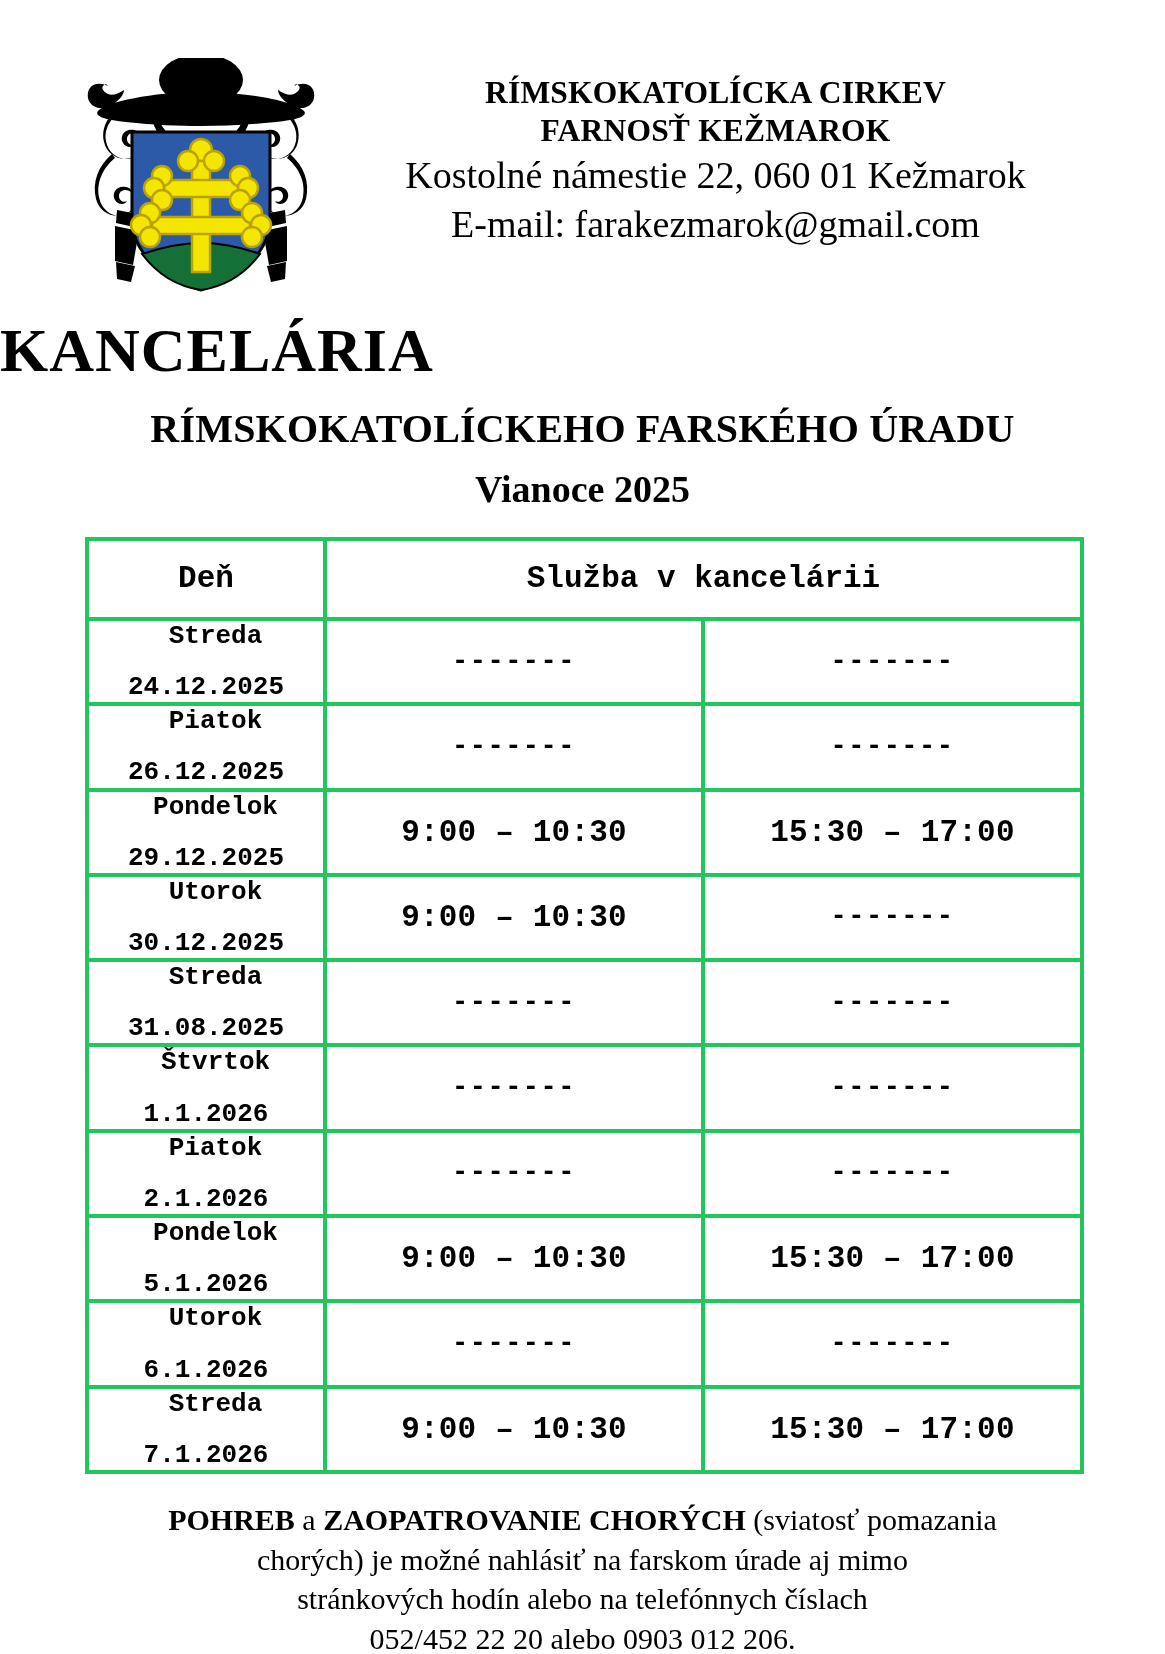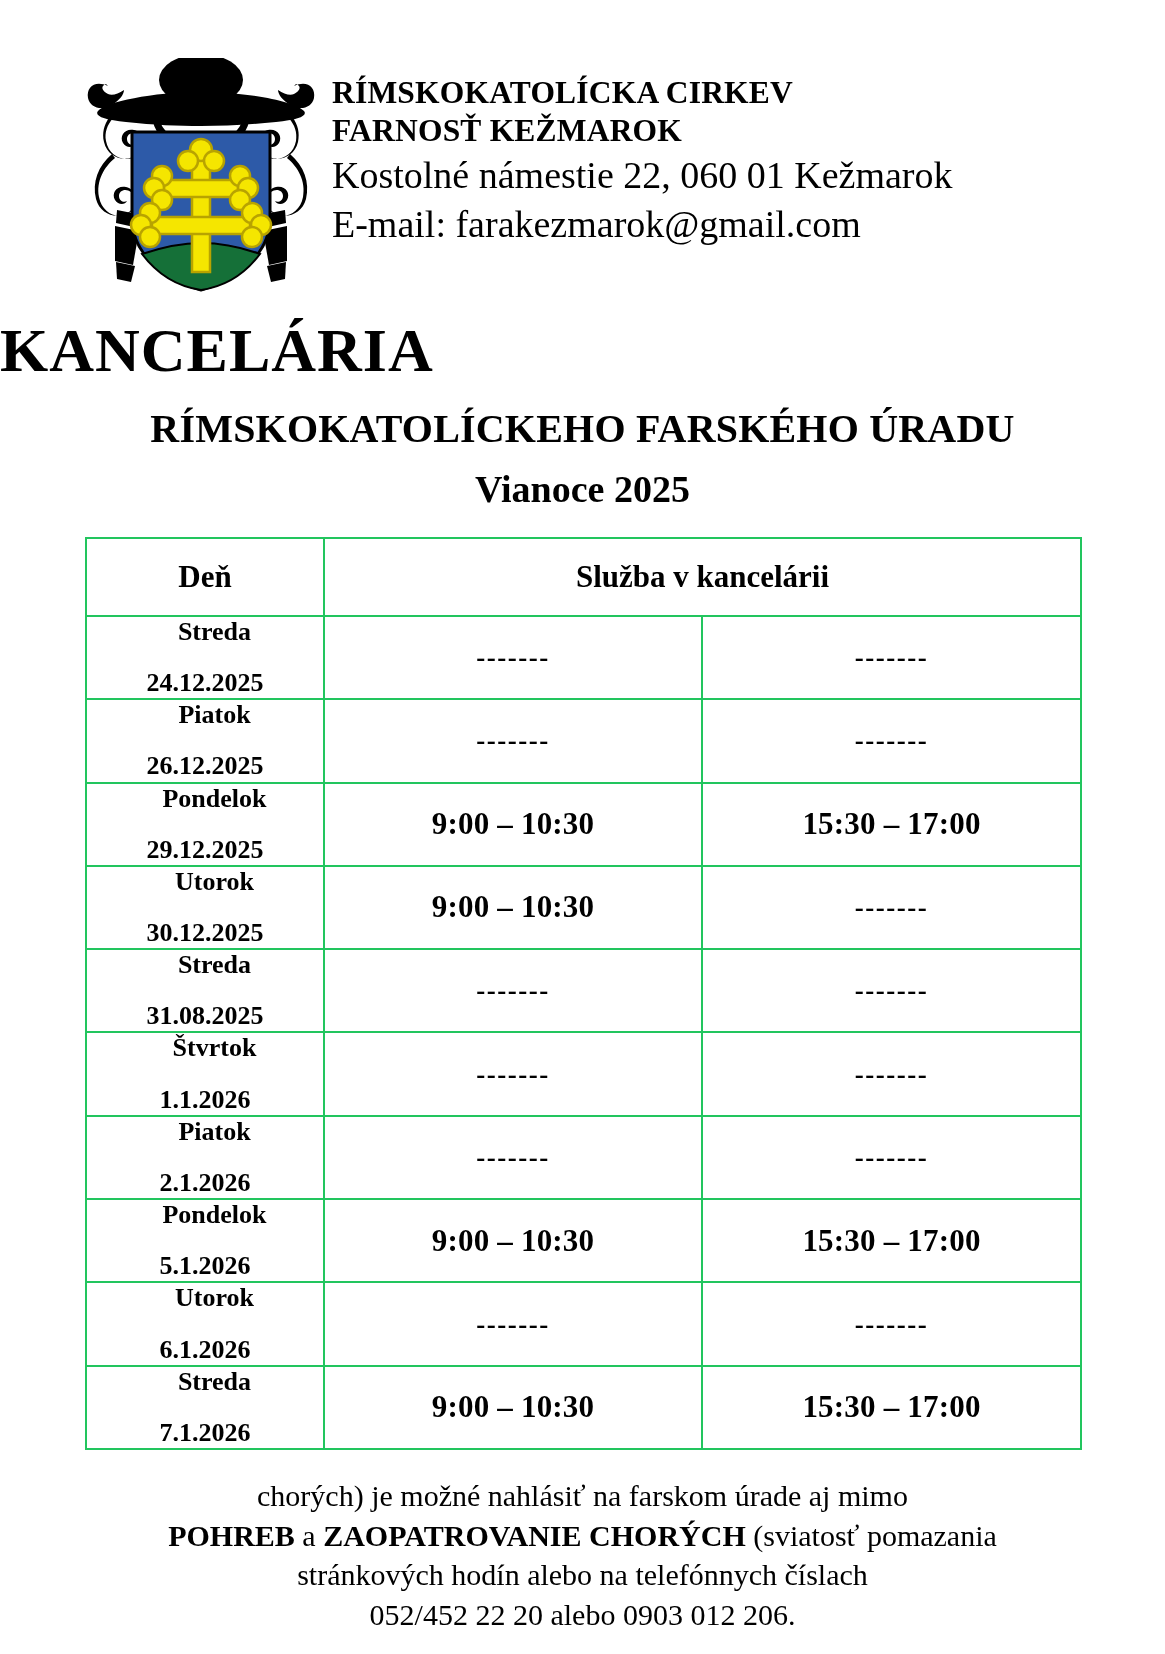--- a/index.html
+++ b/index.html
@@ -38,20 +38,21 @@
     align-items: flex-start;
     padding-top: 6px;
   }
   .crest {
     width: 246px;
     height: 238px;
     display: block;
   }
   .org-block {
     flex: 1 1 auto;
+    text-align: center;
     padding-top: 22px;
     padding-right: 26px;
   }
   .org-line-1,
   .org-line-2 {
     font-weight: bold;
     font-size: 31.5px;
     line-height: 1.22;
     letter-spacing: 0.2px;
     white-space: nowrap;
@@ -94,24 +95,25 @@
     width: 995px;
   }
   table.schedule {
     width: 100%;
     border-collapse: collapse;
     table-layout: fixed;
     border: 2px solid #2b2b2b;
   }
   table.schedule td,
   table.schedule th {
-    border: 2px solid #22c55e;
+    border: 4px solid #22c55e;
     text-align: center;
     vertical-align: middle;
     padding: 0;
+    font-family: Liberation Mono, monospace;
   }
   col.c-day   { width: 238px; }
   col.c-am    { width: 378px; }
   col.c-pm    { width: 379px; }
 
   th.head-day {
     font-weight: bold;
     font-size: 31px;
     height: 76px;
   }
@@ -339,19 +341,19 @@
           </td>
           <td class="time-cell">9:00 – 10:30</td>
           <td class="time-cell">15:30 – 17:00</td>
         </tr>
 
       </tbody>
     </table>
   </div>
 
   <div class="footer">
+    <span class="ln"><b>POHREB</b><span> a </span><b>ZAOPATROVANIE CHORÝCH</b><span> (sviatosť pomazania</span></span>
     <span class="ln">chorých) je možné nahlásiť na farskom úrade aj mimo</span>
-    <span class="ln"><b>POHREB</b><span> a </span><b>ZAOPATROVANIE CHORÝCH</b><span> (sviatosť pomazania</span></span>
     <span class="ln">stránkových hodín alebo na telefónnych číslach</span>
     <span class="ln">052/452 22 20  alebo  0903 012 206.</span>
   </div>
 
 </div>
 
 </body></html>

